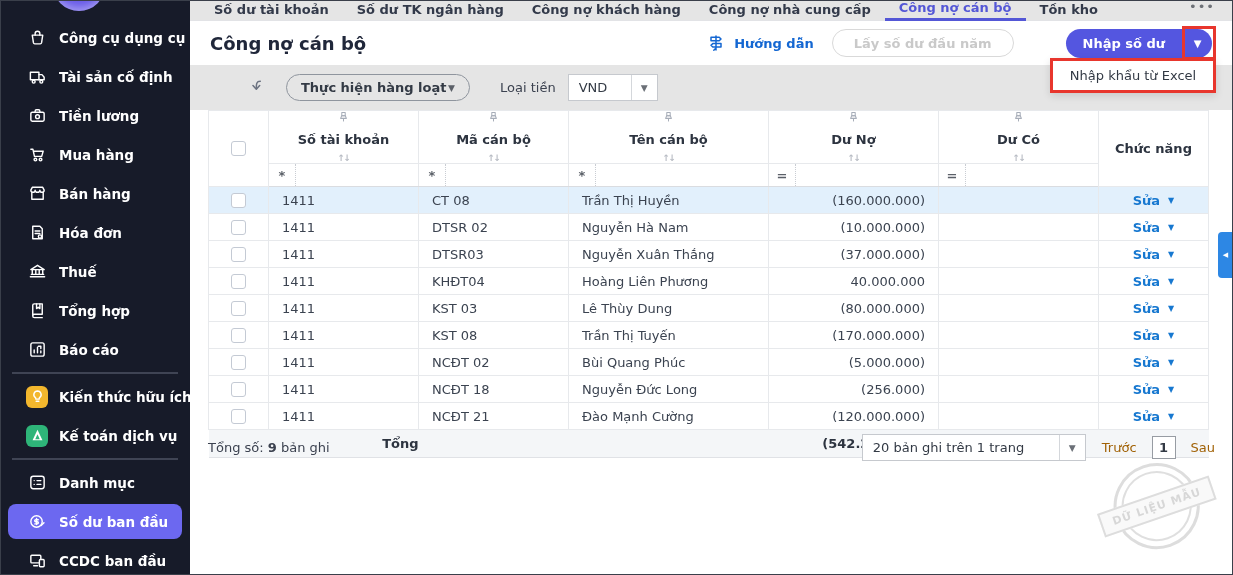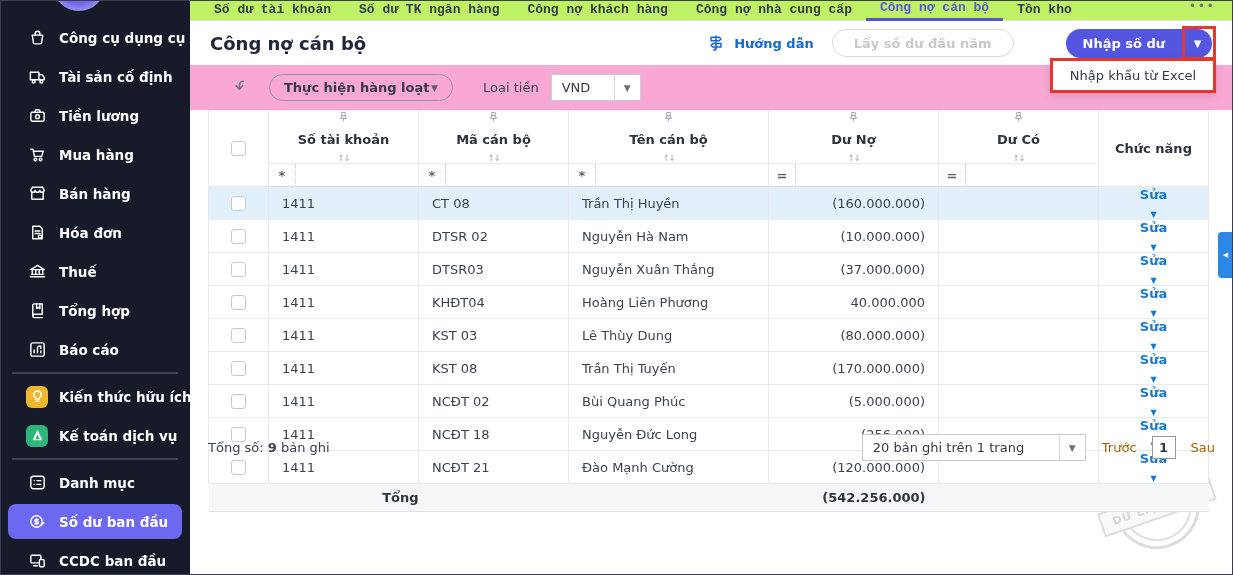--- a/index.html
+++ b/index.html
@@ -15,22 +15,22 @@
   .side-item{position:relative;height:39px;display:flex;align-items:center;padding-left:26px;gap:11px;
     color:#fff;font-size:13.5px;font-weight:700;cursor:pointer;white-space:nowrap;}
   .side-item.active::before{content:"";position:absolute;left:8px;right:8px;top:2px;bottom:2px;
     background:var(--c-sidebar-active,#6c68f0);border-radius:8px;}
   .side-icon,.side-label{position:relative;z-index:1;}
   .side-icon{width:22px;height:22px;display:flex;align-items:center;justify-content:center;color:#fff;flex:0 0 22px;}
   .side-icon.badge{border-radius:6px;}
   .side-divider{height:2px;background:#3f4454;margin:3px 12px;}
 
   
-  .tabbar{position:absolute;left:190px;top:0;right:0;height:21px;background:#bef264;
-    border-bottom:1px solid #e2e3e6;display:flex;align-items:flex-end;padding-left:10px;z-index:2;font-family:Liberation Mono, monospace;}
+  .tabbar{position:absolute;left:190px;top:0;right:0;height:21px;background:#e5e5e5;
+    border-bottom:1px solid #e2e3e6;display:flex;align-items:flex-end;padding-left:10px;z-index:2;}
   .tab{padding:0 14px 3px;font-size:13px;color:#333a4a;font-weight:600;white-space:nowrap;cursor:pointer;}
   .tab.active{color:var(--c-tab-active,#5457d6);border-bottom:3px solid var(--c-tab-active,#5457d6);margin-bottom:-1px;}
   .tabs-more{margin-left:auto;padding:0 18px 6px 0;color:#6d7177;font-size:13px;letter-spacing:1px;cursor:pointer;}
 
   
   .pagehead{position:absolute;left:190px;top:21px;right:0;height:44px;background:#fff;display:flex;align-items:center;z-index:2;}
   .page-title{margin-left:20px;font-size:18px;font-weight:700;color:#20273a;}
   .head-right{margin-left:auto;display:flex;align-items:center;margin-right:21px;}
   .guide{display:flex;align-items:center;gap:8px;color:#1467d2;font-size:13px;font-weight:600;cursor:pointer;margin-right:18px;}
   .pill-disabled{height:28px;padding:0 21px;border:1px solid #d9d9d9;border-radius:15px;background:#fff;
@@ -43,21 +43,21 @@
 
   
   .anno-caret{position:absolute;left:1182px;top:26px;width:34px;height:34px;border:3px solid var(--c-annotation,#e8362d);z-index:6;pointer-events:none;}
   .dropdown-menu{position:absolute;left:1050px;top:58px;width:166px;height:35px;background:#fff;
     border:3px solid var(--c-annotation,#e8362d);box-shadow:0 3px 8px rgba(0,0,0,.12);
     display:flex;align-items:center;justify-content:center;font-size:13px;color:#333a45;z-index:5;cursor:pointer;}
   .ghost-icons{position:absolute;top:88px;left:1076px;display:flex;gap:38px;z-index:1;}
   .ghost{width:14px;height:14px;border:1.5px solid #c5c8cd;border-radius:50%;}
 
   
-  .toolbar{position:absolute;left:190px;top:65px;right:0;height:45px;background:#f9a8d4;display:flex;align-items:center;z-index:2;}
+  .toolbar{position:absolute;left:190px;top:65px;right:0;height:45px;background:#e5e5e5;display:flex;align-items:center;z-index:2;padding-left:17px;}
   .sort-arrow-icon{margin-left:40px;color:#6b7280;display:flex;cursor:pointer;}
   .pill-select{margin-left:20px;width:184px;height:27px;border:1px solid #8f959e;border-radius:14px;
     display:flex;align-items:center;justify-content:space-between;padding:0 14px;font-size:13px;font-weight:600;color:#333a45;cursor:pointer;}
   .pill-select .caret{font-size:9px;color:#5b6068;}
   .cur-label{margin-left:30px;font-size:13px;color:#3c4250;}
   .box-select{margin-left:12px;height:27px;border:1px solid #c6c9ce;display:flex;align-items:stretch;background:#fff;cursor:pointer;}
   .box-select .sel-val{display:flex;align-items:center;padding:0 10px;font-size:13px;color:#333a45;}
   .box-select .sel-arrow{width:26px;border-left:1px solid #d4d7db;display:flex;align-items:center;justify-content:center;font-size:9px;color:#6b7077;}
   .box-select.w-vnd .sel-val{width:62px;}
   .box-select.w-page .sel-val{width:196px;}
@@ -74,21 +74,21 @@
   tr.filter-row td{height:23px;border-bottom:1px solid #dadce0;}
   .fcell{display:flex;align-items:center;height:22px;}
   .fsym{width:26px;text-align:center;color:#5b6068;font-weight:700;font-size:13px;}
   .finput{flex:1;height:100%;border-left:1px dotted #c9cdd3;}
   tbody td{height:27px;}
   td.c-acc,td.c-code,td.c-name{padding-left:13px;}
   td.num{text-align:right;padding-right:13px;}
   td.center{text-align:center;}
   .cbx{width:15px;height:15px;border:1.5px solid #c4cad4;border-radius:3px;background:#fff;margin:0 auto;cursor:pointer;}
   tr.selected td{background:var(--c-row-highlight,#e2f0fc);}
-  .edit-link{color:var(--c-link-blue,#1778d0);font-weight:600;cursor:pointer;display:inline-flex;align-items:center;gap:8px;flex-direction:column;}
+  .edit-link{color:var(--c-link-blue,#1778d0);font-weight:600;cursor:pointer;display:inline-flex;align-items:center;gap:8px;}
   .edit-link .cdown{font-size:8px;}
   tr.total-row td{background:#f4f6f8;font-weight:700;height:28px;border-left:none;border-right:none;
     border-top:1px solid #0c4a6e;border-bottom:1px solid #e0e2e6;color:#2d3440;text-align:right;}
 
   
   .footer{position:absolute;left:208px;top:433px;width:1007px;height:29px;display:flex;align-items:center;
     font-size:13px;color:#3c4250;z-index:2;}
   .count b{font-weight:700;}
   .pager{margin-left:auto;display:flex;align-items:center;}
   .pg-prev,.pg-next{color:#a16207;cursor:default;}

